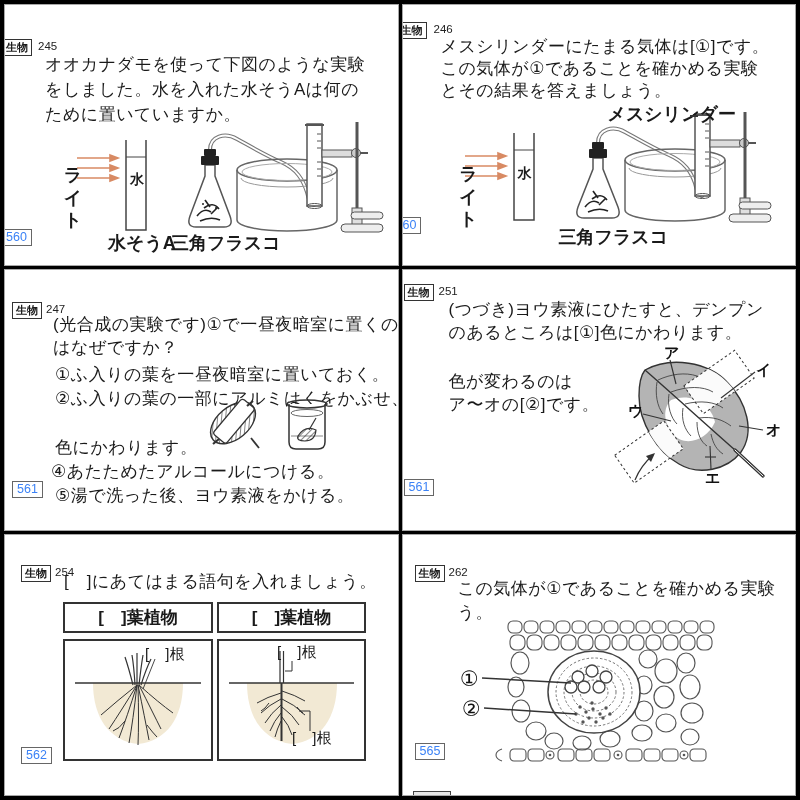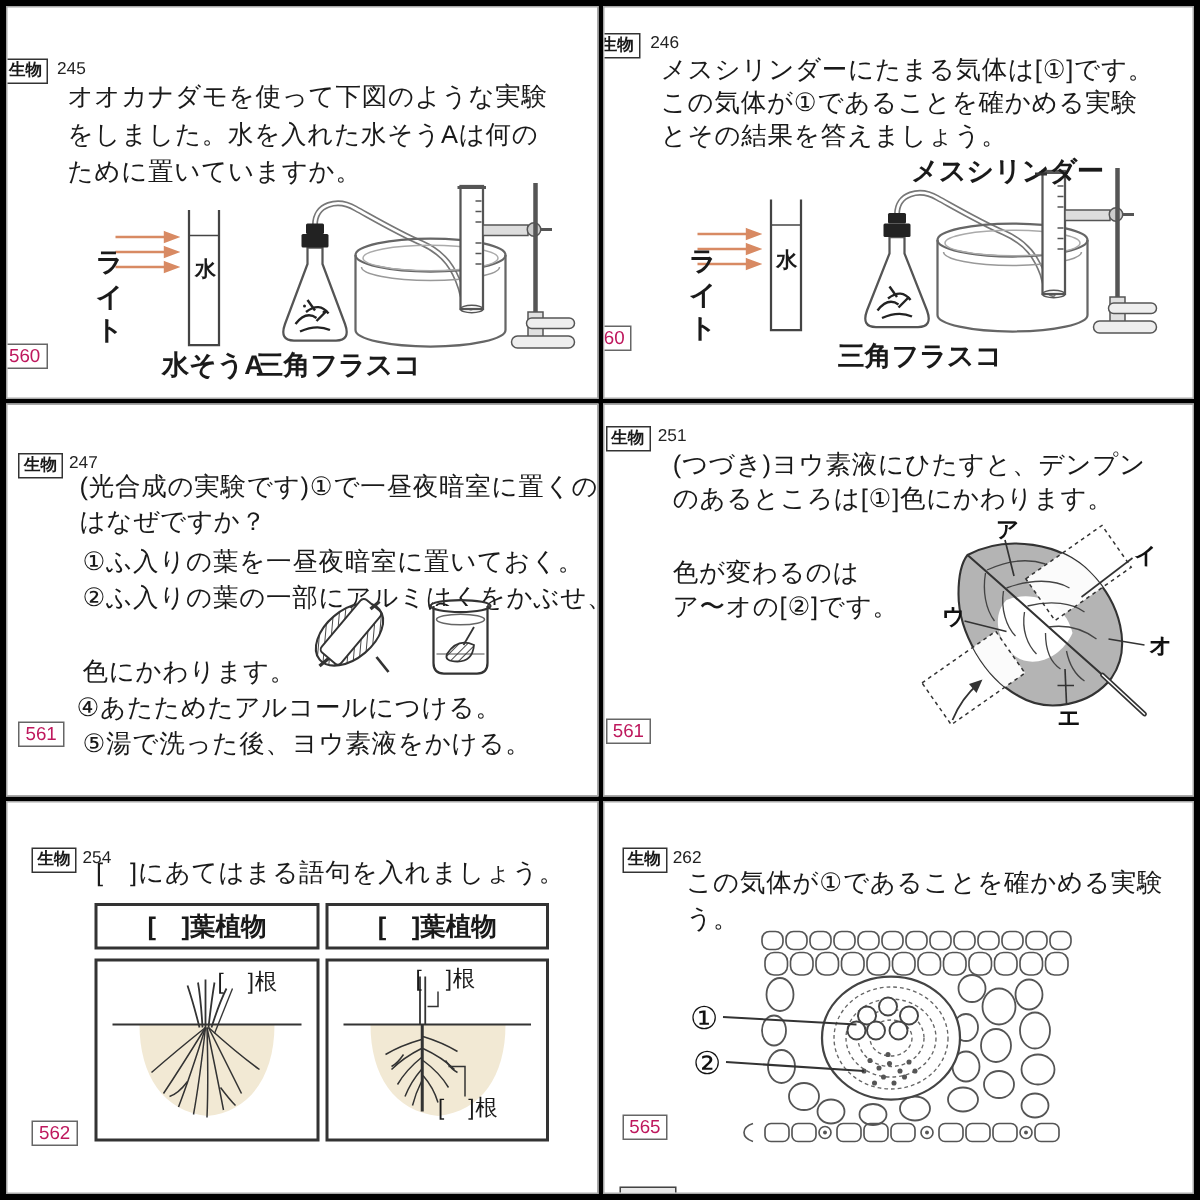--- a/index.html
+++ b/index.html
@@ -4,21 +4,21 @@
 <style>
   html,body{margin:0;padding:0;background:#111;}
   .page{position:relative;width:800px;height:800px;background:#000;box-sizing:border-box;
         padding:4px;display:grid;grid-template-columns:1fr 1fr;grid-template-rows:1fr 1fr 1fr;
         gap:3px;font-family:"Liberation Sans","DejaVu Sans",sans-serif;}
   .card{position:relative;background:#fff;border:1px solid #a8a8a8;overflow:hidden;color:#1a1a1a;}
   .abs{position:absolute;}
   .tagbox{border:1.5px solid #333;background:#fff;font-size:11px;font-weight:bold;
           line-height:13px;padding:1px 3px;white-space:nowrap;text-align:right;}
   .tagnum{font-size:11.5px;color:#222;white-space:nowrap;}
-  .fnum{border:1.5px solid #666;background:#fff;font-size:12.5px;color:#be185d;
+  .fnum{border:1.5px solid #666;background:#fff;font-size:12.5px;color:#3b82f6;
         line-height:15px;padding:0 4px;white-space:nowrap;}
   .q{font-size:17px;font-weight:normal;letter-spacing:.5px;white-space:nowrap;text-align:right;}
   .sm{font-size:18px;font-weight:bold;white-space:nowrap;}
   .vtext{writing-mode:vertical-rl;letter-spacing:2px;}
   .hdrbox{border:2px solid #333;box-sizing:border-box;text-align:center;
           font-size:17px;font-weight:bold;line-height:27px;white-space:nowrap;}
   .panel{border:2px solid #333;box-sizing:border-box;background:#fff;}
   svg{display:block;}
   .ptr{background:#333;height:1.5px;}
 </style>

